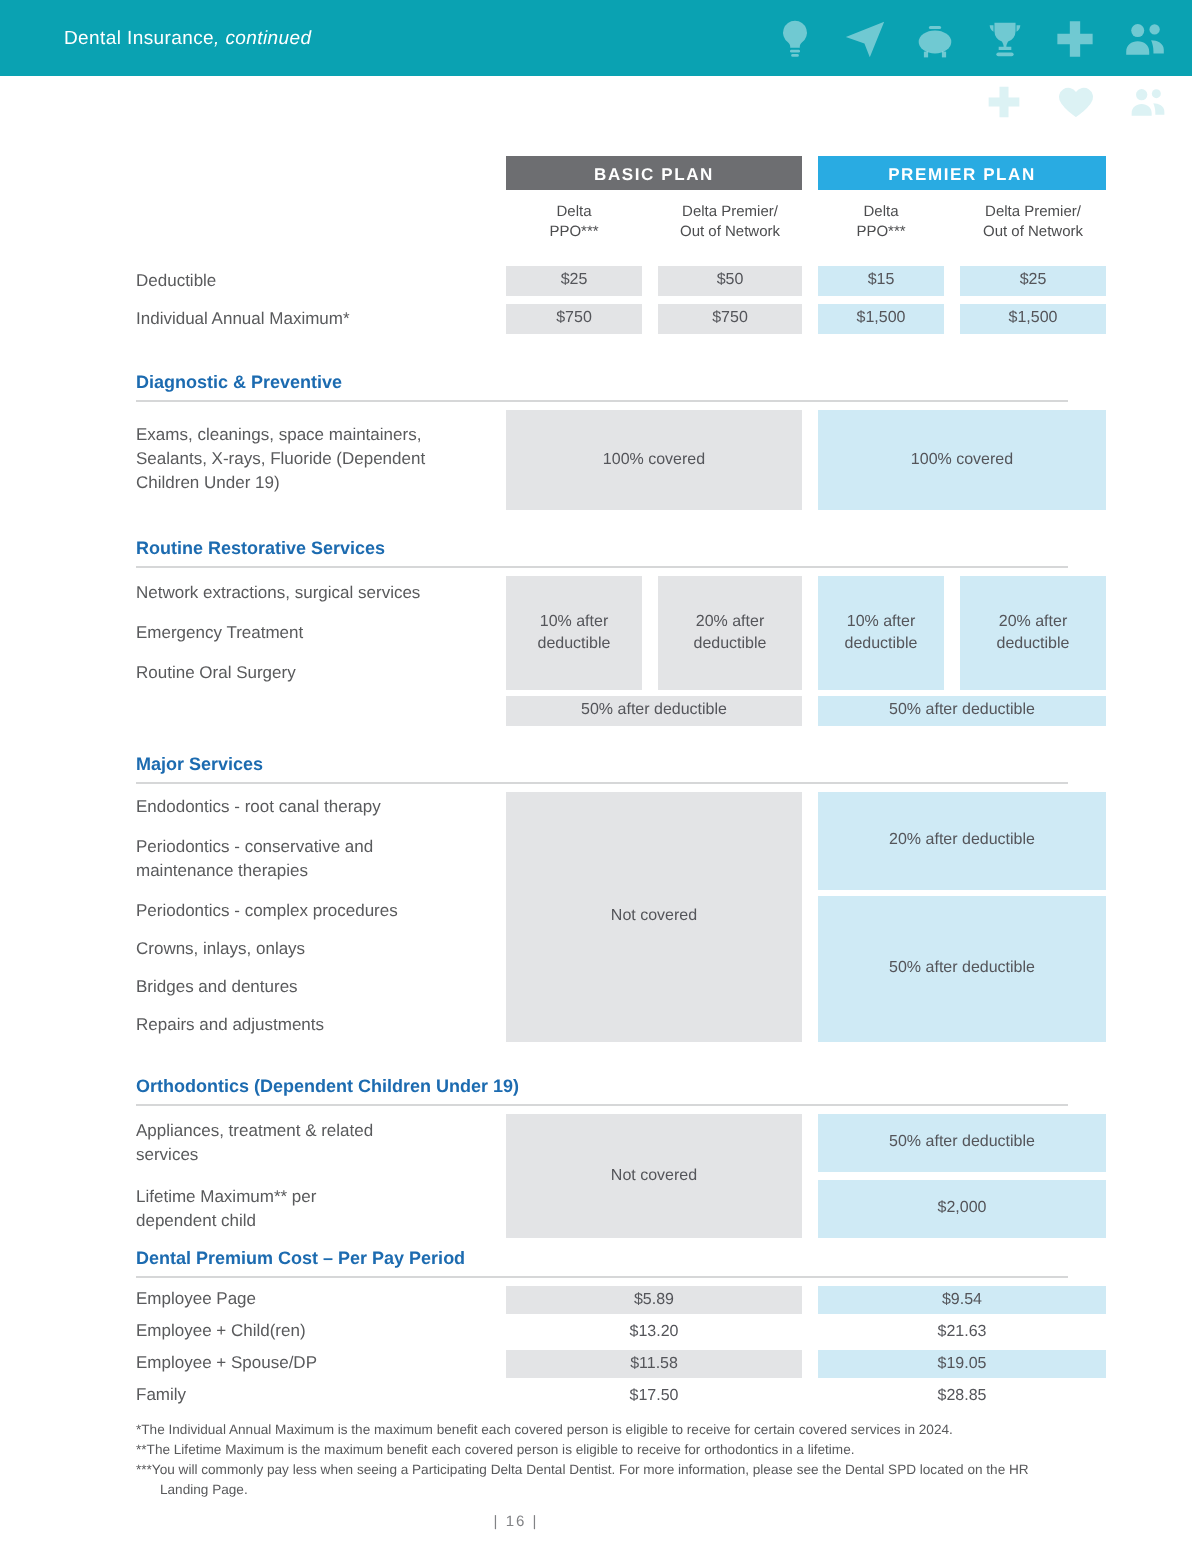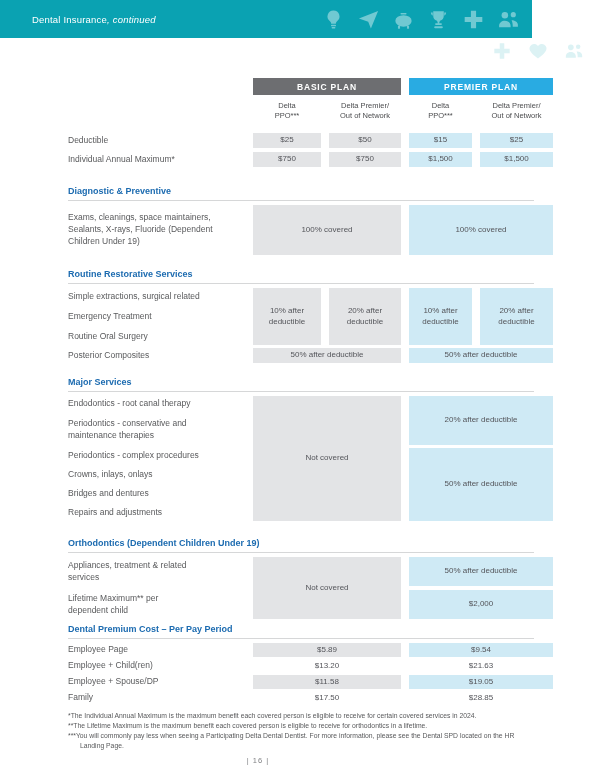--- a/index.html
+++ b/index.html
@@ -1,21 +1,21 @@
 <!DOCTYPE html>
 <html><head>
 <meta charset="utf-8">
 <style>
   * { box-sizing: border-box; margin: 0; padding: 0; }
   html,body { background:#fff; }
   body { font-family: "Liberation Sans", sans-serif; }
   .page { position:relative; width:600px; height:776px; background:#fff; overflow:hidden; }
 
   
-  .topbar { position:absolute; top:0; left:0; width:532px; height:38px; background:#0aa2b2;
+  .topbar { position:absolute; top:0; left:0; width:596px; height:38px; background:#0aa2b2;
             display:flex; align-items:center; justify-content:space-between;
             padding:0 12px 0 32px; }
   .topbar-title { color:#fff; font-size:9.5px; letter-spacing:.2px; }
   .topbar-title .it { font-style:italic; }
   .bar-icons { display:flex; gap:12px; align-items:center; }
   .bar-icons .ic svg { width:23px; height:23px; fill:rgba(255,255,255,.42); display:block; }
   .wm { position:absolute; top:41px; right:16px; display:flex; gap:16px; }
   .wm .ic svg { width:20px; height:20px; fill:rgba(10,162,178,.14); display:block; }
 
   
@@ -169,28 +169,27 @@
 Sealants, X-rays, Fluoride (Dependent
 Children Under 19)</div>
         <div class="cell bg-b r1 sb">100% covered</div>
         <div class="cell bg-p r1 sp">100% covered</div>
       </div>
     </section>
 
     <section class="sec-wrap s2">
       <h2 class="sec">Routine Restorative Services</h2>
       <div class="g g-rest">
-        <div class="lbl r1 c1">Simple extractions, surgical related</div>
+        <div class="lbl r1 c1">Network extractions, surgical services</div>
         <div class="lbl r2 c1">Emergency Treatment</div>
         <div class="lbl r3 c1">Routine Oral Surgery</div>
         <div class="cell bg-b rs3 c2">10% after deductible</div>
         <div class="cell bg-b rs3 c3">20% after deductible</div>
         <div class="cell bg-p rs3 c4">10% after deductible</div>
         <div class="cell bg-p rs3 c5">20% after deductible</div>
-        <div class="lbl r4 c1">Posterior Composites</div>
         <div class="cell bg-b r4 sb">50% after deductible</div>
         <div class="cell bg-p r4 sp">50% after deductible</div>
       </div>
     </section>
 
     <section class="sec-wrap s3">
       <h2 class="sec">Major Services</h2>
       <div class="g g-major">
         <div class="lbl r1 c1">Endodontics - root canal therapy</div>
         <div class="lbl r2 c1">Periodontics - conservative and

